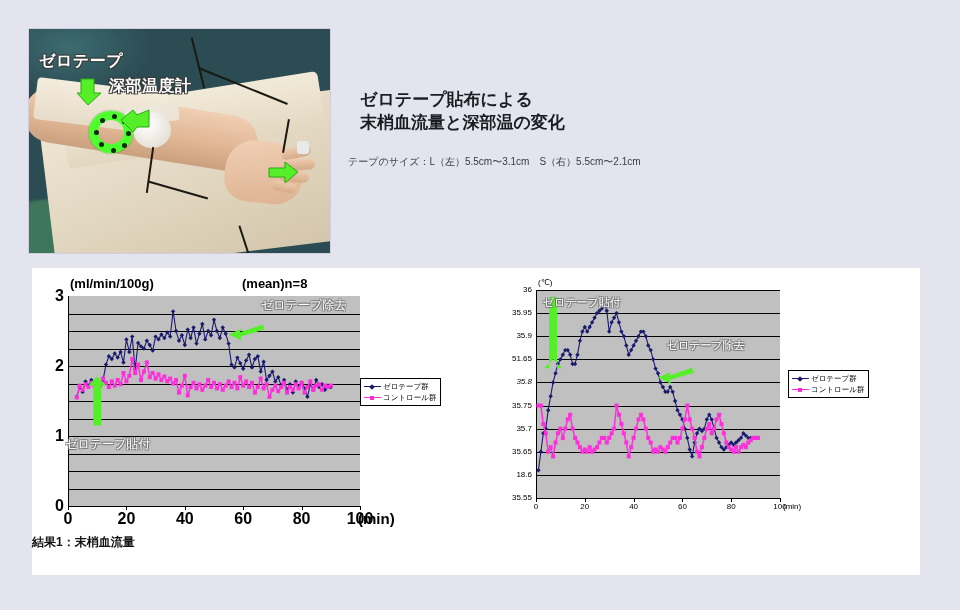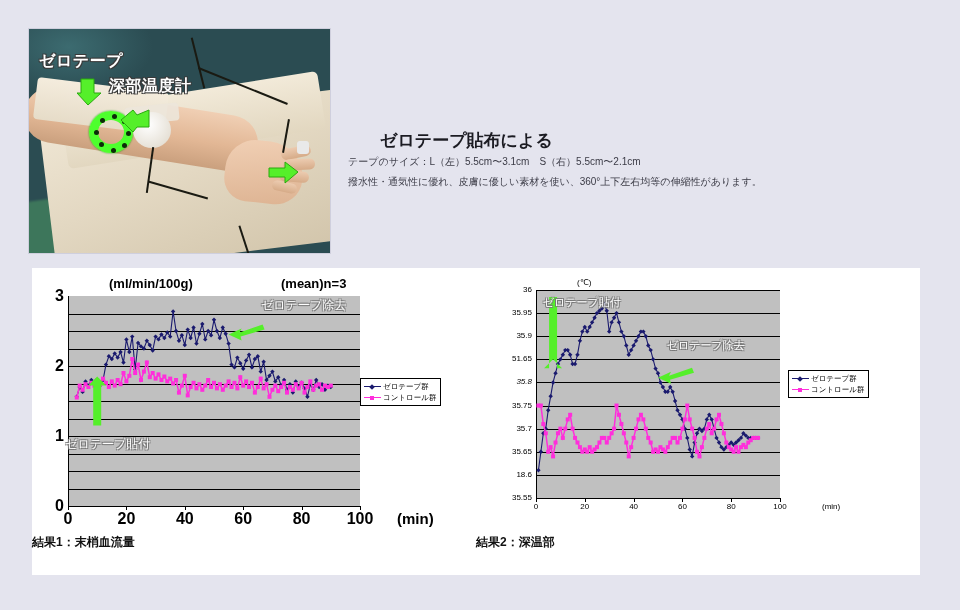--- a/index.html
+++ b/index.html
@@ -50,37 +50,37 @@
   
   .ph-probe{left:104px;top:83px;width:38px;height:36px;background:radial-gradient(circle at 40% 35%,#fff,#ddd6c8);border-radius:50%;}
   .ph-probe2{left:96px;top:76px;width:54px;height:18px;background:#ece6da;transform:rotate(-6deg);border-radius:4px;opacity:.9;}
   .ph-cord{position:absolute;background:#1a1a12;}
   
   .ph-cap{position:absolute;color:#fff;font-weight:700;
     text-shadow:1px 1px 0 #3a3a3a,-1px 1px 0 #3a3a3a,1px -1px 0 #3a3a3a,-1px -1px 0 #3a3a3a;
     white-space:nowrap;letter-spacing:.5px;}
 
   
-  #title{position:absolute;left:380px;top:88px;color:#1b1b22;font-weight:700;font-size:17px;line-height:23px;margin-top:41px;}
+  #title{position:absolute;left:360px;top:88px;color:#1b1b22;font-weight:700;font-size:17px;line-height:23px;}
   #subtitle{position:absolute;left:348px;top:152px;color:#3b3b46;font-size:10px;line-height:20px;}
 
   
   #panel{position:absolute;left:32px;top:268px;width:888px;height:307px;background:#fff;}
 
   
   .chart{position:absolute;top:0;height:307px;}
   #chart1{left:0;width:444px;}
   #chart2{left:444px;width:444px;}
   .plot{position:absolute;background:#c0c0c0;box-sizing:border-box;}
   .gl{position:absolute;left:0;right:0;height:0;border-top:1px solid #000;}
   .yaxis-line{position:absolute;top:0;bottom:0;width:0;border-left:1px solid #000;}
   .xaxis-line{position:absolute;left:0;right:0;height:0;border-top:1px solid #000;}
   .ytick{position:absolute;text-align:right;color:#000;white-space:nowrap;}
   .xtick{position:absolute;text-align:center;color:#000;white-space:nowrap;}
-  .unitlab{position:absolute;color:#000;white-space:nowrap;margin-left:39px;}
+  .unitlab{position:absolute;color:#000;white-space:nowrap;}
   .caption{position:absolute;text-align:left;font-weight:700;color:#111;width:100%;left:0;}
   .legend{position:absolute;background:#fff;border:1px solid #000;padding:2px 4px 2px 3px;}
   .leg-row{display:flex;align-items:center;height:11px;white-space:nowrap;}
   .leg-line{display:inline-block;width:17px;height:0;border-top:1px solid;margin-right:2px;position:relative;}
   .leg-line::after{content:"";position:absolute;left:6px;top:-2px;width:4px;height:4px;}
   .leg-navy{border-color:#1a1a6e;}
   .leg-navy::after{background:#1a1a6e;transform:rotate(45deg);}
   .leg-mag{border-color:#ff2edb;}
   .leg-mag::after{background:#ff2edb;}
   .leg-txt{font-size:7.5px;color:#000;line-height:9px;}
@@ -134,24 +134,24 @@
   <svg class="ph-layer" style="left:238px;top:132px" width="32" height="24" viewBox="0 0 32 24">
     <polygon points="2,7 18,7 18,1 31,11 18,22 18,16 2,16" fill="#55ef2a" stroke="#2aa80f" stroke-width="1"></polygon>
   </svg>
 
   <div class="ph-cap" style="left:10px;top:22px;font-size:16px;">ゼロテープ</div>
   <div class="ph-cap" style="left:80px;top:47px;font-size:16px;">深部温度計</div>
 </div>
 
 <div id="title">
   <div>ゼロテープ貼布による</div>
+  <div>末梢血流量と深部温の変化</div>
 </div>
 <div id="subtitle">
   <div>テープのサイズ：L（左）5.5cm〜3.1cm　S（右）5.5cm〜2.1cm</div>
-  <div>撥水性・通気性に優れ、皮膚に優しい素材を使い、360°上下左右均等の伸縮性があります。</div>
 </div>
 
 <div id="panel">
   <div class="chart" id="chart1">
       <div class="plot" style="left: 36px; top: 28px; width: 292px; height: 210px; background: rgb(192, 192, 192);">
         <div class="gl" style="top: 192.5px;"></div>
         <div class="gl" style="top: 175px;"></div>
         <div class="gl" style="top: 157.5px;"></div>
         <div class="gl" style="top: 140px;"></div>
         <div class="gl" style="top: 122.5px;"></div>
@@ -175,21 +175,21 @@
       <div class="xtick" style="left: 126.8px; top: 242px; width: 52px; font-size: 16px; font-weight: 700;">40</div>
       <div style="position: absolute; left: 152.8px; top: 238px; width: 0px; height: 4px; border-left: 1px solid rgb(0, 0, 0);"></div>
       <div class="xtick" style="left: 185.2px; top: 242px; width: 52px; font-size: 16px; font-weight: 700;">60</div>
       <div style="position: absolute; left: 211.2px; top: 238px; width: 0px; height: 4px; border-left: 1px solid rgb(0, 0, 0);"></div>
       <div class="xtick" style="left: 243.6px; top: 242px; width: 52px; font-size: 16px; font-weight: 700;">80</div>
       <div style="position: absolute; left: 269.6px; top: 238px; width: 0px; height: 4px; border-left: 1px solid rgb(0, 0, 0);"></div>
       <div class="xtick" style="left: 302px; top: 242px; width: 52px; font-size: 16px; font-weight: 700;">100</div>
       <div style="position: absolute; left: 328px; top: 238px; width: 0px; height: 4px; border-left: 1px solid rgb(0, 0, 0);"></div>
       <div class="unitlab" style="left: 326px; top: 242px; font-size: 15px; font-weight: 700;">(min)</div>
       <div class="unitlab" style="left: 38px; top: 8px; font-size: 13px; font-weight: 700;">(ml/min/100g)</div>
-      <div class="unitlab" style="left: 210px; top: 8px; font-size: 13px; font-weight: 700;">(mean)n=3</div>
+      <div class="unitlab" style="left: 210px; top: 8px; font-size: 13px; font-weight: 700;">(mean)n=8</div>
       <svg width="444" height="307" style="position: absolute; left: 0px; top: 0px; pointer-events: none;">
         <clipPath id="chart1-clip">
           <rect x="36" y="28" width="292" height="210"></rect>
         </clipPath>
         <g clip-path="url(#chart1-clip)">
           <path d="M44.76 128.80 L47.68 119.00 L50.60 123.90 L53.52 113.40 L56.44 117.60 L59.36 112.00 L62.28 116.20 L65.20 114.80 L68.12 117.60 L71.04 112.00 L73.96 96.60 L76.88 88.20 L79.80 91.00 L82.72 85.40 L85.64 89.60 L88.56 84.00 L91.48 94.50 L94.40 71.40 L97.32 84.00 L100.24 68.60 L103.16 101.50 L106.08 74.90 L109.00 78.40 L111.92 80.50 L114.84 72.80 L117.76 77.00 L120.68 82.60 L123.60 68.60 L126.52 71.40 L129.44 66.50 L132.36 70.00 L135.28 64.40 L138.20 68.60 L141.12 43.40 L144.04 63.00 L146.96 72.80 L149.88 67.20 L152.80 77.00 L155.72 61.60 L158.64 70.00 L161.56 59.50 L164.48 75.60 L167.40 65.80 L170.32 56.00 L173.24 71.40 L176.16 63.00 L179.08 67.20 L182.00 51.80 L184.92 63.00 L187.84 70.00 L190.76 59.50 L193.68 65.80 L196.60 75.60 L199.52 96.60 L202.44 99.40 L205.36 89.60 L208.28 95.20 L211.20 100.80 L214.12 92.40 L217.04 86.80 L219.96 99.40 L222.88 91.00 L225.80 88.20 L228.72 103.60 L231.64 93.80 L234.56 112.00 L237.48 107.80 L240.40 103.60 L243.32 113.40 L246.24 109.20 L249.16 117.60 L252.08 112.00 L255.00 121.80 L257.92 116.20 L260.84 124.60 L263.76 113.40 L266.68 119.00 L269.60 114.80 L272.52 120.40 L275.44 128.80 L278.36 116.20 L281.28 121.80 L284.20 112.00 L287.12 119.00 L290.04 116.20 L292.96 121.80 L295.88 117.60 L298.80 119.00 " fill="none" stroke="#1a1a6e" stroke-width="1.1"></path>
           <polygon points="44.76,126.60000000000001 46.96,128.8 44.76,131 42.559999999999995,128.8" fill="#1a1a6e"></polygon>
           <polygon points="47.68,116.8 49.88,119 47.68,121.2 45.48,119" fill="#1a1a6e"></polygon>
           <polygon points="50.6,121.7 52.800000000000004,123.9 50.6,126.10000000000001 48.4,123.9" fill="#1a1a6e"></polygon>
           <polygon points="53.519999999999996,111.2 55.72,113.4 53.519999999999996,115.60000000000001 51.31999999999999,113.4" fill="#1a1a6e"></polygon>
@@ -620,15 +620,14 @@
       <div class="legend" style="left: 312px; top: 102px;">
         <div class="leg-row">
           <span class="leg-line leg-navy"></span>
           <span class="leg-txt">ゼロテープ群</span>
         </div>
         <div class="leg-row">
           <span class="leg-line leg-mag"></span>
           <span class="leg-txt">コントロール群</span>
         </div>
       </div>
-      <div class="caption" style="top: 266px; font-size: 12px;">結果2：深温部</div>
     </div>
 </div>
 
 </body></html>

